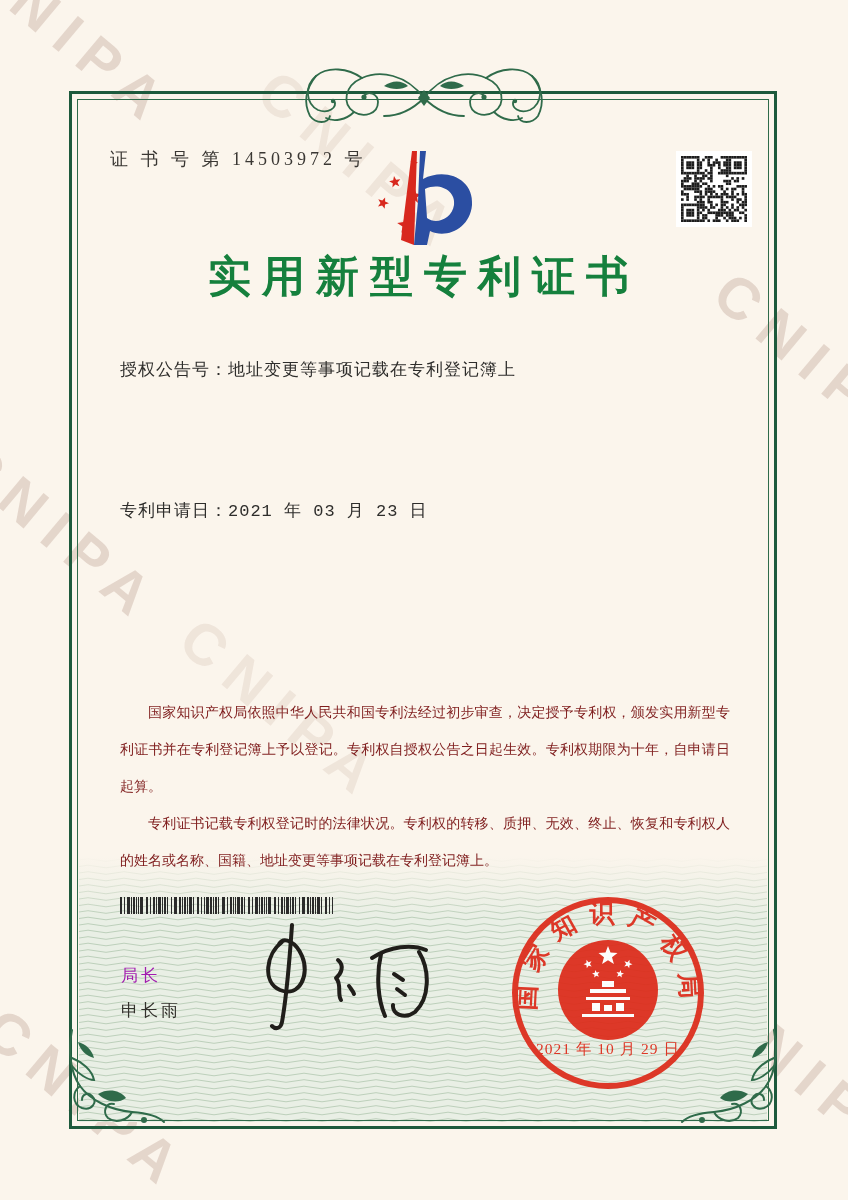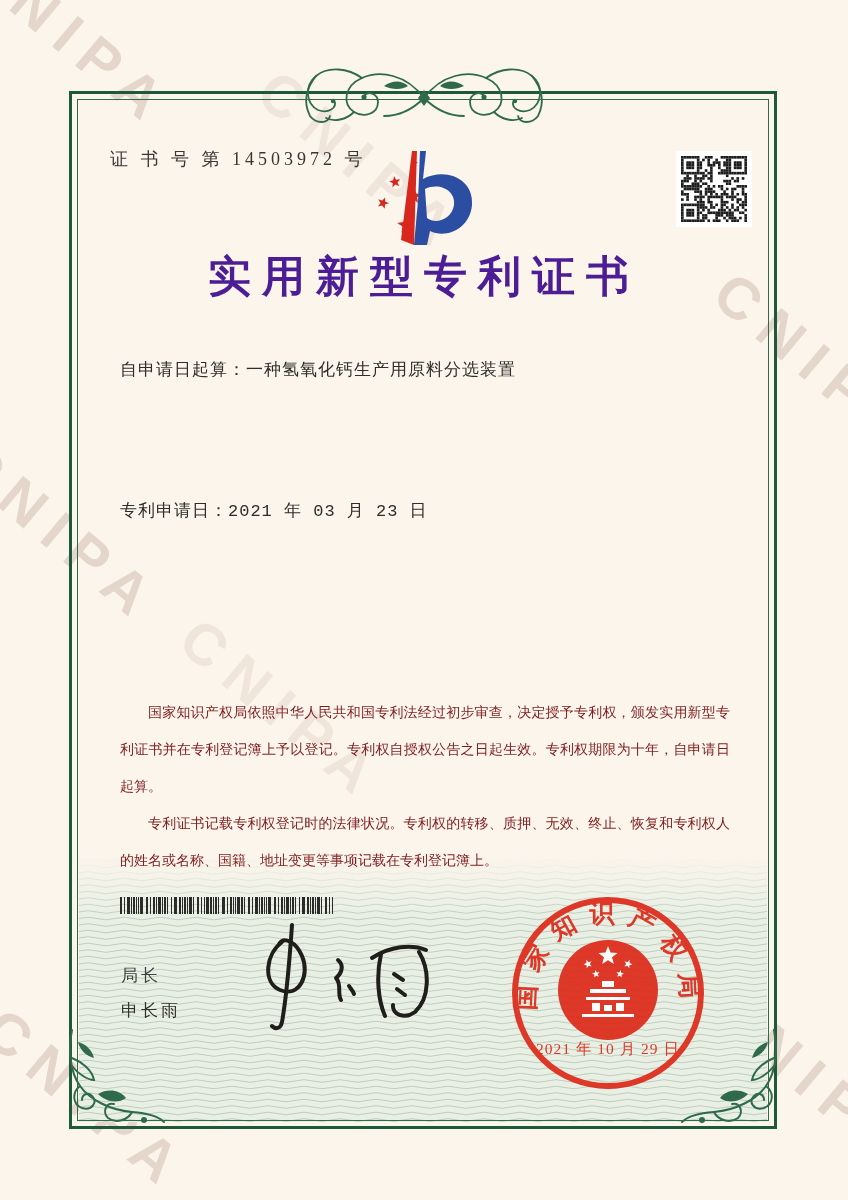--- a/index.html
+++ b/index.html
@@ -27,32 +27,32 @@
     background:linear-gradient(#fbf5ec,rgba(251,245,236,0));}
   
   .ornament{position:absolute;z-index:3;}
   
   .content{position:absolute;left:0;top:0;width:848px;height:1200px;z-index:4;}
   .cert-no{position:absolute;left:110px;top:147px;font-size:18px;letter-spacing:4px;color:#3a3733;}
   .logo{position:absolute;left:348px;top:141px;}
   .qr-box{position:absolute;left:676px;top:151px;width:76px;height:76px;background:#fff;
     display:flex;align-items:center;justify-content:center;}
   .doc-title{position:absolute;left:0;top:248px;width:100%;text-align:center;
-    font-size:43px;font-weight:700;letter-spacing:11px;color:#4c1d95;}
+    font-size:43px;font-weight:700;letter-spacing:11px;color:#15803d;}
   .field-row{position:absolute;left:120px;font-size:17px;letter-spacing:1px;white-space:nowrap;}
   .field-label{color:#2e2d2b;}
   .field-value{color:#2e2d2b;}
   .grant-col2{position:absolute;left:313px;top:0;}
   .body-text{position:absolute;left:120px;top:694px;width:610px;
     font-size:14px;line-height:37px;text-align:justify;color:#7f1d1d;}
   .body-text p{margin:0;text-indent:2em;}
   .barcode{position:absolute;left:120px;top:897px;height:17px;font-size:0;white-space:nowrap;}
   .barcode i{display:inline-block;height:17px;background:#2b2b2b;}
   .barcode b{display:inline-block;height:17px;}
-  .sig-title{position:absolute;left:121px;top:964px;font-size:17px;letter-spacing:3px;color:#404040;}
+  .sig-title{position:absolute;left:121px;top:964px;font-size:17px;letter-spacing:3px;color:#a21caf;}
   .sig-name{position:absolute;left:121px;top:999px;font-size:17px;letter-spacing:3px;color:#33312c;}
   .signature{position:absolute;left:252px;top:922px;}
   .seal{position:absolute;left:507px;top:893px;}
   .page-num{position:absolute;left:0;top:1091px;width:100%;text-align:center;
     font-size:14.5px;letter-spacing:2px;color:#33312c;}
   .cont-note{position:absolute;left:0;top:1140px;width:100%;text-align:center;}
   .cont-note span{display:inline-block;background:#ffffff;padding:8px 26px;
     font-size:15.5px;letter-spacing:4px;color:#26241f;box-shadow:0 0 2px rgba(0,0,0,0.05);}
 </style>
 </head>
@@ -516,21 +516,21 @@
           <rect x="50.16" y="63.36" width="2.64" height="2.64" fill="#1c1c1c"></rect>
           <rect x="52.80" y="63.36" width="2.64" height="2.64" fill="#1c1c1c"></rect>
           <rect x="55.44" y="63.36" width="2.64" height="2.64" fill="#1c1c1c"></rect>
           <rect x="63.36" y="63.36" width="2.64" height="2.64" fill="#1c1c1c"></rect>
         </svg>
     </div>
 
     <div class="doc-title">实用新型专利证书</div>
 
     <div class="field-row" style="top:358px;">
-      <span class="field-label">自申请日起算：</span><span class="field-value">一种氢氧化钙生产用原料分选装置</span>
+      <span class="field-label">授权公告号：</span><span class="field-value">地址变更等事项记载在专利登记簿上</span>
     </div>
     <div class="field-row" style="top:499px;font-family:Liberation Mono, monospace;">
       <span class="field-label">专利申请日：</span><span class="field-value">2021 年 03 月 23 日</span>
     </div>
 
     <div class="body-text">
       <p>国家知识产权局依照中华人民共和国专利法经过初步审查，决定授予专利权，颁发实用新型专利证书并在专利登记簿上予以登记。专利权自授权公告之日起生效。专利权期限为十年，自申请日起算。</p>
       <p>专利证书记载专利权登记时的法律状况。专利权的转移、质押、无效、终止、恢复和专利权人的姓名或名称、国籍、地址变更等事项记载在专利登记簿上。</p>
     </div>
 

